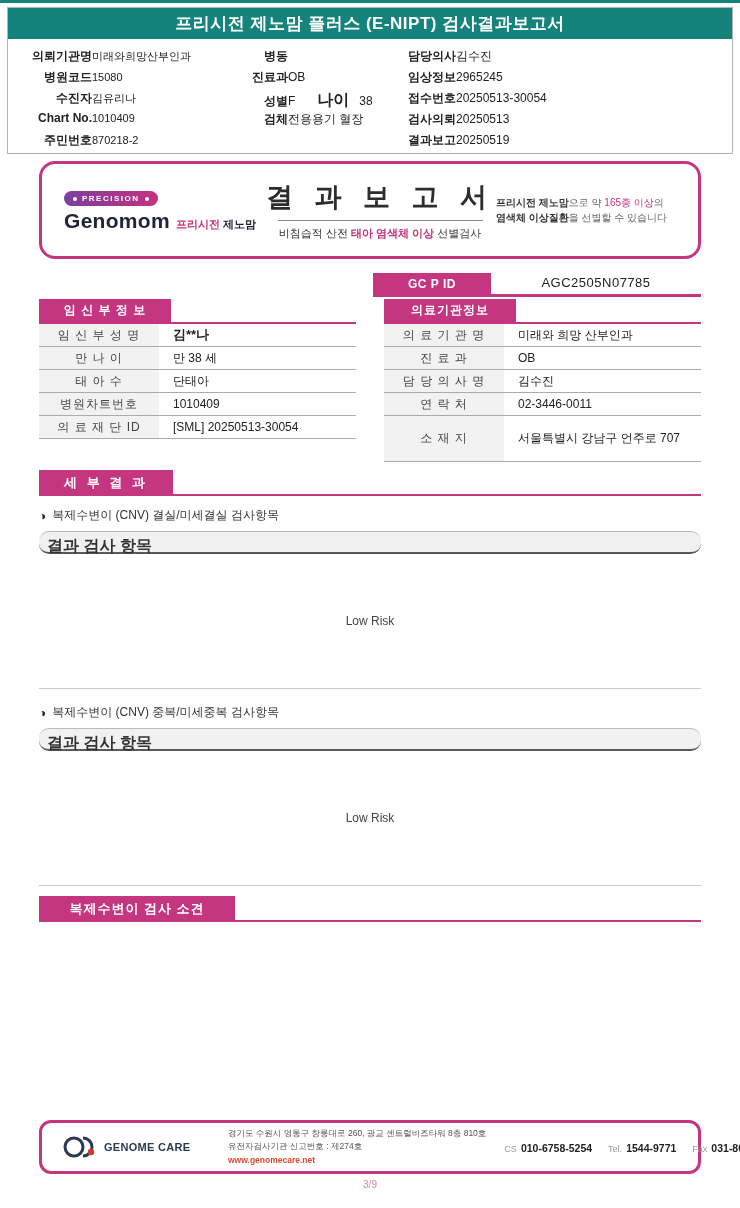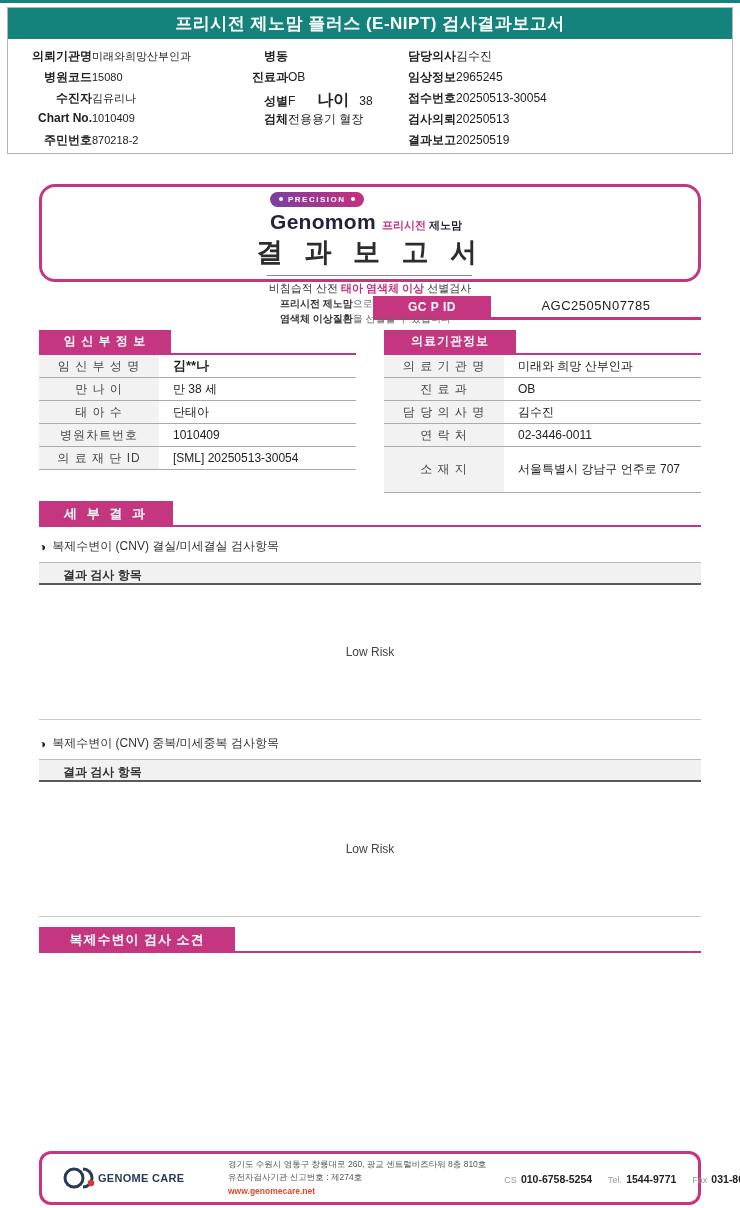--- a/index.html
+++ b/index.html
@@ -30,25 +30,24 @@
   .hvalue { font-size:12px; color:#222; }
   .hvalue.small { font-size:11px; }
   .gap-top { }
   .inline-label { font-weight:bold; font-size:16px; color:#222; margin-left:22px; margin-right:10px; }
 
   
   .content { padding:0 39px; }
 
   
   .banner {
-    margin-top:30px; height:98px;
+    margin-top:7px; height:98px;
     border:3px solid #C43680; border-radius:16px;
     display:flex; align-items:center; padding:0 22px;
     background:#fff;
-    flex-direction:column;
   }
   .logo-block { width:200px; }
   .pill {
     display:inline-flex; align-items:center; gap:5px;
     background:linear-gradient(90deg,#7B3FA0,#C4317E);
     color:#fff; font-size:8px; font-weight:bold; letter-spacing:1.5px;
     border-radius:9px; padding:3px 9px;
   }
   .pill .dot { width:4px; height:4px; border-radius:50%; background:#fff; display:inline-block; }
   .brand-line { margin-top:3px; white-space:nowrap; }
@@ -72,21 +71,21 @@
   .gcpid-label {
     width:118px; background:#C43680; color:#fff; font-size:12px; font-weight:bold;
     display:flex; align-items:center; justify-content:center; letter-spacing:0.5px;
   }
   .gcpid-value {
     flex:1; display:flex; align-items:center; justify-content:center;
     font-size:13px; color:#222; letter-spacing:0.5px; padding-bottom:2px;
   }
 
   
-  .tables-row { margin-top:10px; display:flex; gap:28px; }
+  .tables-row { margin-top:2px; display:flex; gap:28px; }
   .itable { flex:1; }
   .itable-header { display:flex; border-bottom:2px solid #C43680; }
   .itable-header .hbox {
     width:132px; background:#C43680; color:#fff; font-size:12px; font-weight:bold;
     text-align:center; padding:3px 0; letter-spacing:1px;
   }
   .irow { display:flex; align-items:stretch; border-bottom:1px solid #ABABAB; height:23px; }
   .irow.tall { height:46px; }
   .ilabel {
     width:120px; background:#F2F2F2; font-size:12px; color:#444;
@@ -104,34 +103,34 @@
   .sect .sline { flex:1; border-bottom:2px solid #C43680; }
   .sect-detail { margin-top:8px; }
   .sect-detail .sbox { width:134px; }
   .sect-finding { margin-top:10px; }
   .sect-finding .sbox { width:196px; letter-spacing:1px; }
 
   .cnv-title { margin-top:11px; font-size:12px; color:#333; display:flex; align-items:center; gap:6px; }
   .cnv-icon { font-size:12px; color:#222; }
   .gray-bar {
     margin-top:7px; background:#F1F1F1; border-top:1px solid #bbb; border-bottom:2px solid #5a5a5a;
-    font-size:12px; font-weight:bold; color:#333; padding:4px 24px; height:23px;
+    font-size:16px; font-weight:bold; color:#333; padding:4px 8px; height:23px;border-radius:10px;
   }
   .risk-zone {
     height:135px; display:flex; align-items:center; justify-content:center;
     border-bottom:1px solid #c9c9c9; font-size:12px; color:#444;
   }
 
   
   .spacer { height:198px; }
   .footer-banner {
     height:54px; border:3px solid #C43680; border-radius:12px;
     display:flex; align-items:center; padding:0 20px; gap:18px; background:#fff;
   }
-  .gc-logo { display:flex; align-items:center; width:148px; flex:0 0 auto; }
+  .gc-logo { display:flex; align-items:center; gap:6px; width:148px; flex:0 0 auto; }
   .gc-text { font-size:11px; font-weight:800; color:#2A3A55; letter-spacing:0.3px; }
   .addr { font-size:8.5px; color:#555; line-height:1.55; white-space:nowrap; }
   .addr .site { color:#E0492E; font-weight:bold; }
   .contact { margin-left:auto; display:flex; gap:16px; align-items:center; white-space:nowrap; }
   .contact .clabel { font-size:9px; color:#9a9a9a; margin-right:4px; }
   .contact .cnum { font-size:10.5px; font-weight:bold; color:#222; }
   .page-num { text-align:center; margin-top:5px; font-size:10px; color:#D581AC; }
 </style>
 </head>
 <body>

